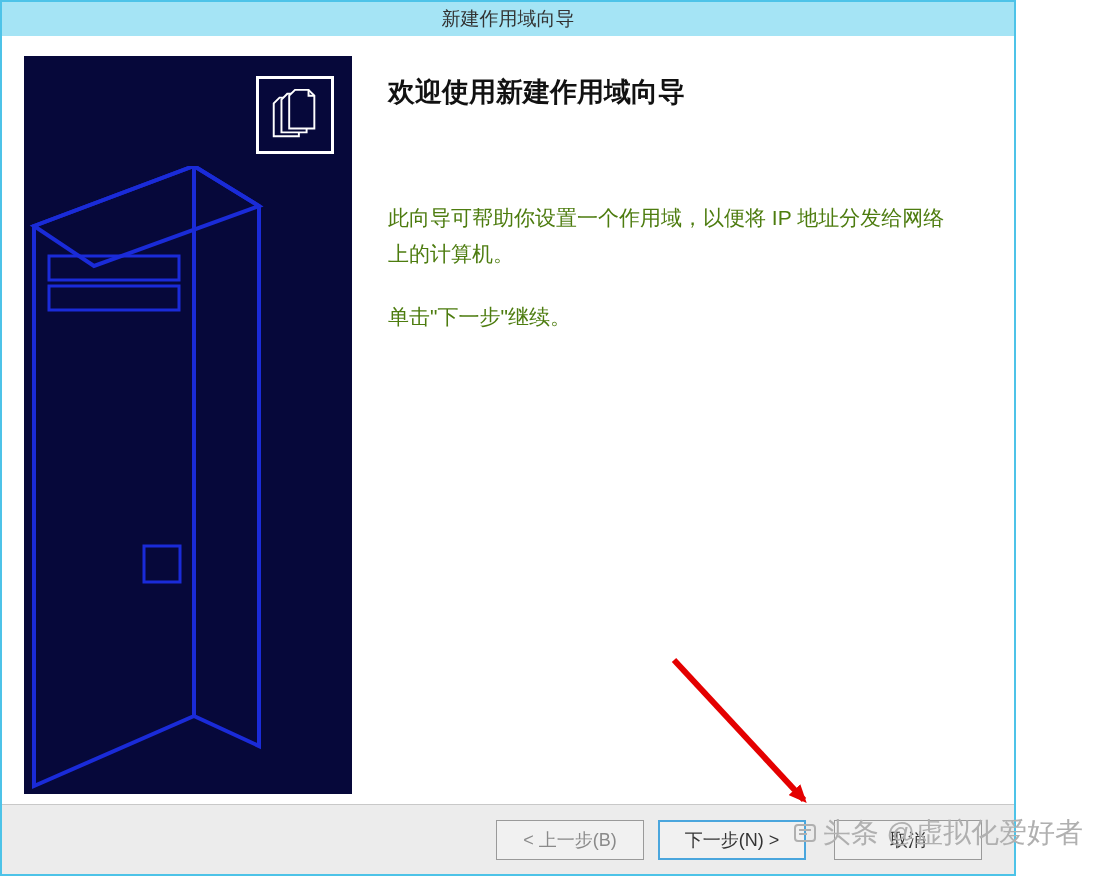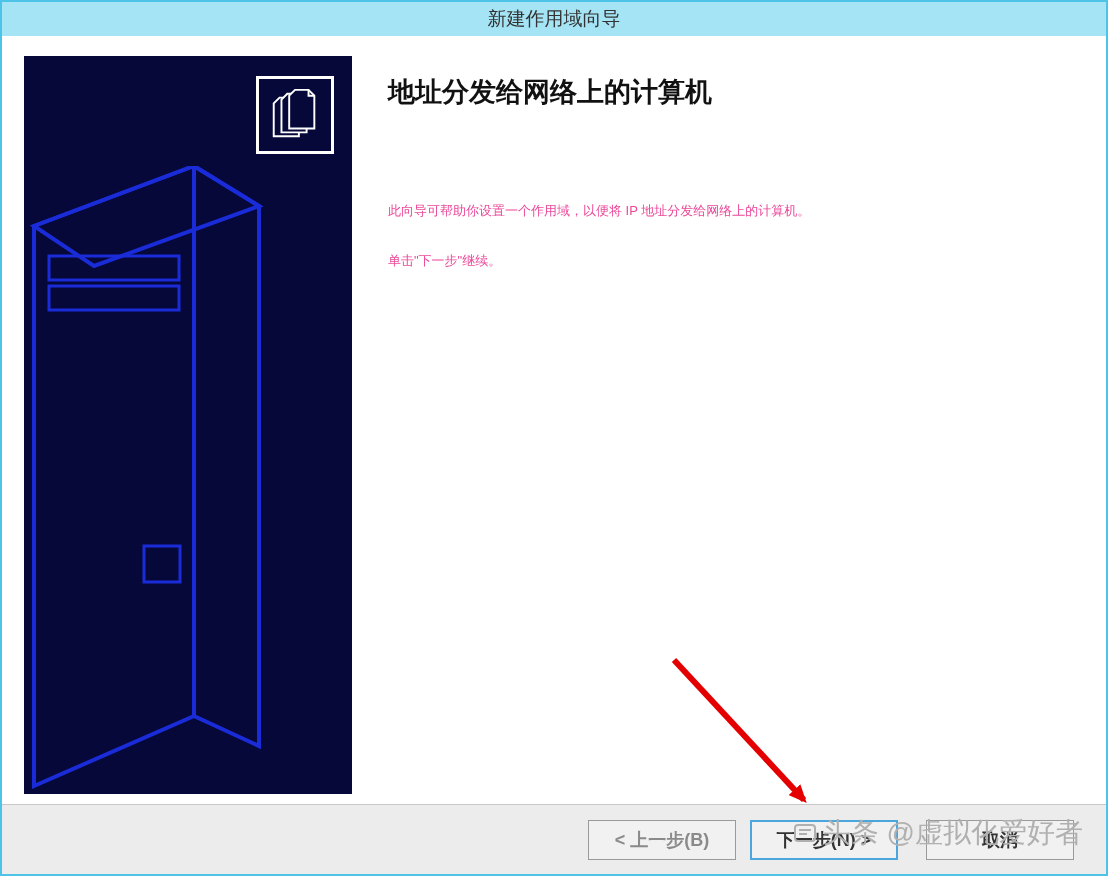--- a/index.html
+++ b/index.html
@@ -8,21 +8,21 @@
       box-sizing: border-box;
     }
     body {
       font-family: "Microsoft YaHei", "SimSun", Arial, sans-serif;
       background: #fff;
       width: 1108px;
       height: 876px;
       position: relative;
     }
     .wizard-window {
-      width: 1108px;
+      width: 1016px;
       height: 876px;
       border: 2px solid #4dc3e8;
       background: #fff;
       display: flex;
       flex-direction: column;
     }
     .title-bar {
       height: 38px;
       background: #a5e4f5;
       display: flex;
@@ -76,22 +76,22 @@
       flex: 1;
       padding: 18px 30px 0 36px;
     }
     .welcome-heading {
       font-size: 27px;
       font-weight: bold;
       color: #111;
       margin-bottom: 90px;
     }
     .description-text {
-      font-size: 13px;
-      color: #ec4899;
+      font-size: 21px;
+      color: #4d7c0f;
       line-height: 1.7;
       margin-bottom: 28px;
     }
     .button-bar {
       height: 78px;
       border-top: 1px solid #c8c8c8;
       background: #ececec;
       display: flex;
       align-items: center;
       justify-content: flex-end;
@@ -103,21 +103,20 @@
       height: 40px;
       border: 1px solid #9a9a9a;
       background: #f1f1f1;
       font-size: 18px;
       color: #333;
       cursor: pointer;
       font-family: inherit;
       display: flex;
       align-items: center;
       justify-content: center;
-      font-weight: bold;
     }
     .wizard-btn:disabled {
       color: #8a8a8a;
       cursor: default;
     }
     .wizard-btn.default-btn {
       border: 2px solid #4aa6dd;
       background: #f1f1f1;
     }
     .red-arrow {
@@ -174,21 +173,21 @@
             <path d="M8 18 L8 52 L34 52 L34 18 L28 12 L14 12 Z" fill="#06083a"></path>
             <path d="M16 14 L16 48 L42 48 L42 14 L36 8 L22 8 Z" fill="#06083a"></path>
             <path d="M24 10 L24 44 L50 44 L50 10 L44 4 L30 4 Z" fill="#06083a"></path>
             <path d="M44 4 L44 10 L50 10"></path>
           </g>
         </svg>
       </div>
     </div>
 
     <div class="content-area">
-      <div class="welcome-heading">地址分发给网络上的计算机</div>
+      <div class="welcome-heading">欢迎使用新建作用域向导</div>
       <div class="description-text">此向导可帮助你设置一个作用域，以便将 IP 地址分发给网络上的计算机。</div>
       <div class="description-text">单击"下一步"继续。</div>
     </div>
   </div>
 
   <div class="button-bar">
     <button class="wizard-btn" disabled="">&lt; 上一步(B)</button>
     <button class="wizard-btn default-btn">下一步(N) &gt;</button>
     <button class="wizard-btn" style="margin-left:14px;">取消</button>
   </div>

